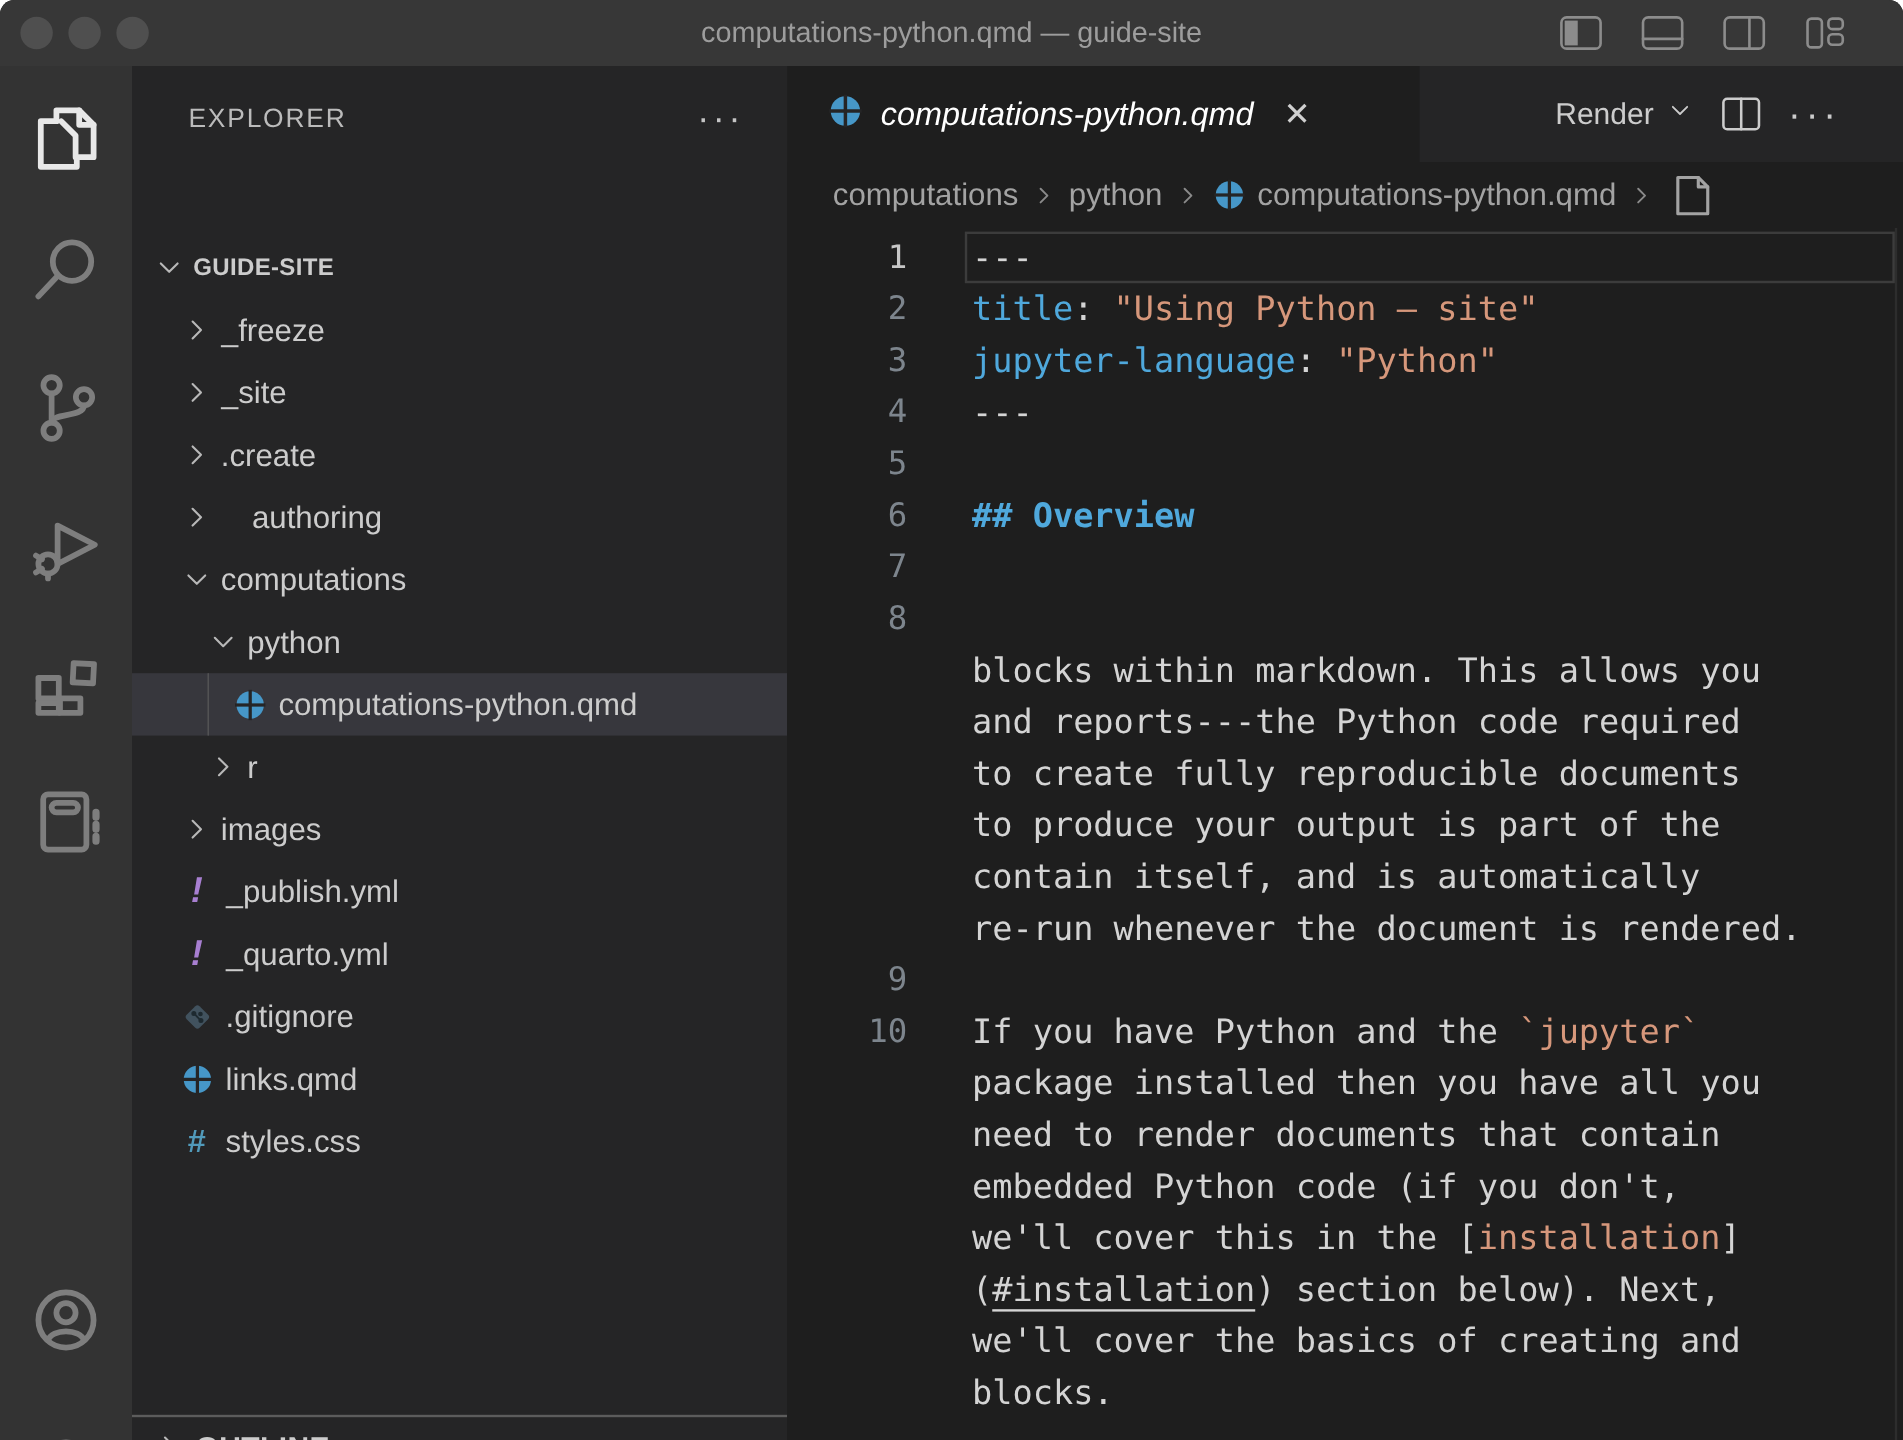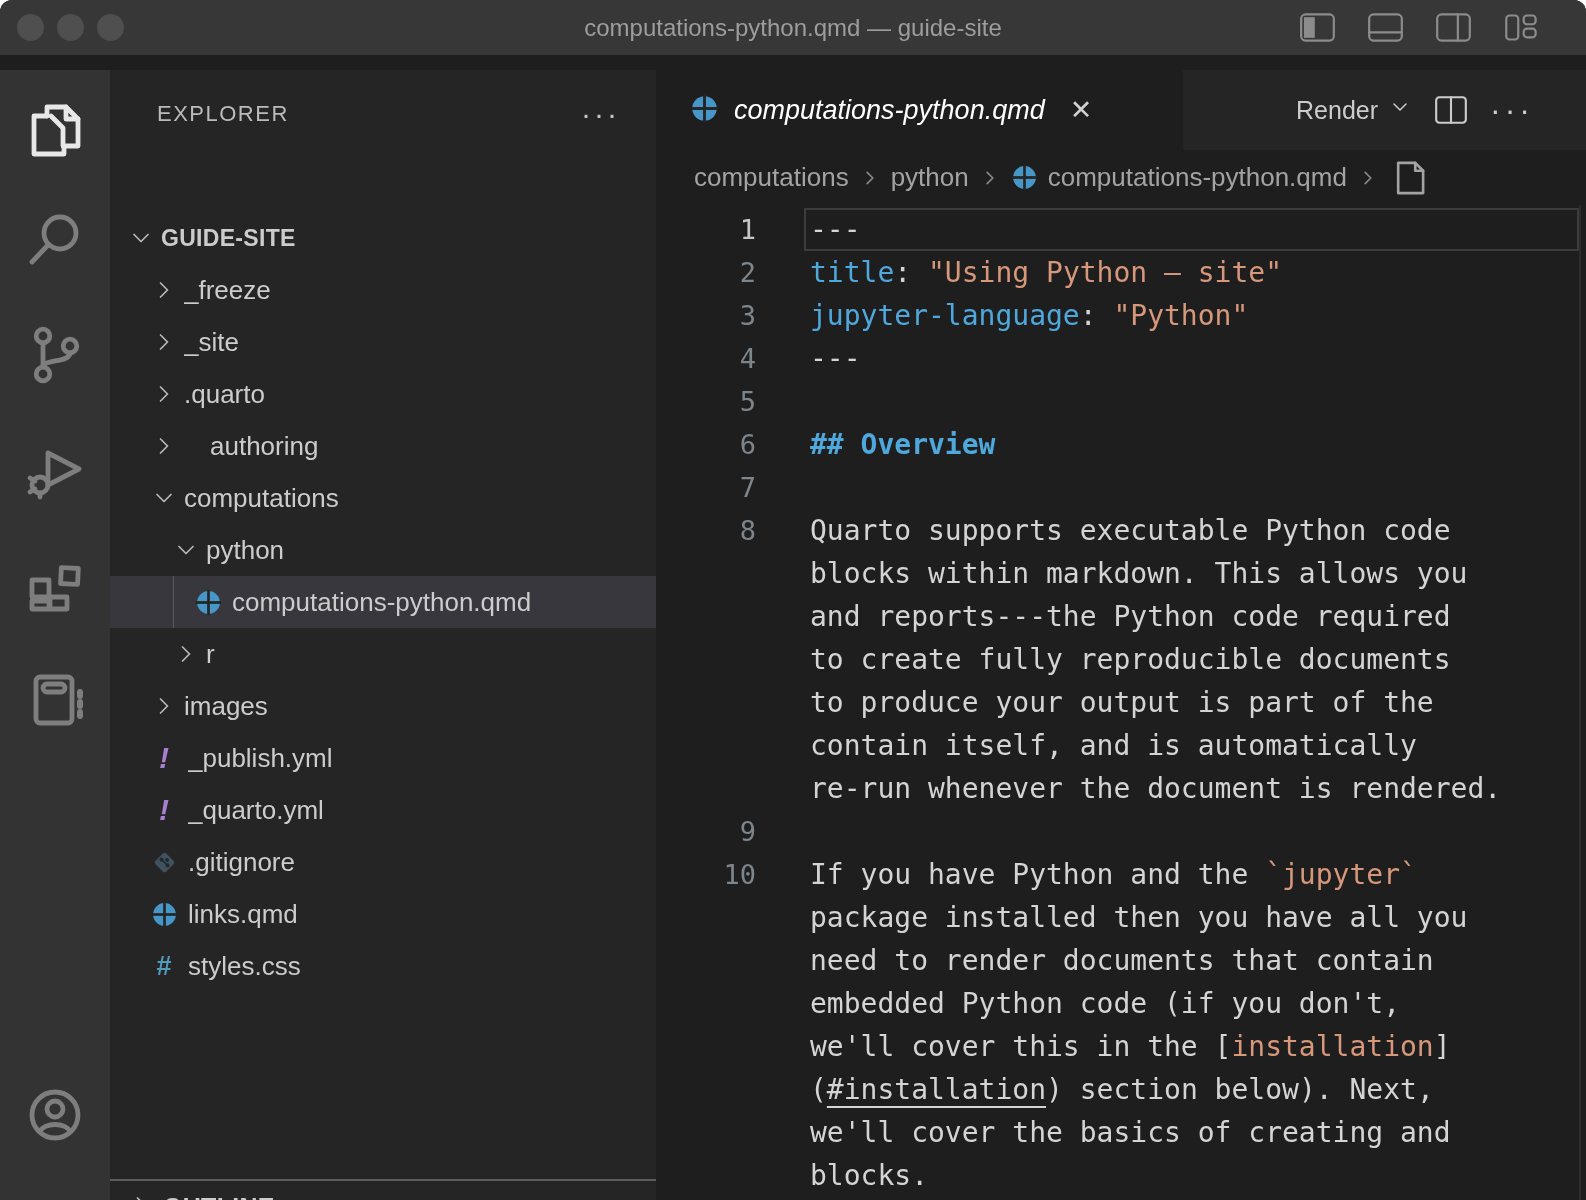--- a/index.html
+++ b/index.html
@@ -19,37 +19,37 @@
   body{font-family:"Liberation Sans","DejaVu Sans",sans-serif;width:1586px;height:1200px;overflow:hidden;}
   .window{width:1586px;height:1200px;background:var(--editor-bg);border-radius:12px 12px 0 0;overflow:hidden;display:flex;flex-direction:column;}
   
   .titlebar{height:55px;background:var(--titlebar-bg);position:relative;flex:0 0 auto;}
   .traffic{position:absolute;top:0;left:0;height:55px;display:flex;align-items:center;gap:13px;padding-left:17px;}
   .light{width:27px;height:27px;border-radius:50%;background:var(--traffic);}
   .win-title{position:absolute;left:50%;top:50%;transform:translate(-50%,-50%);color:var(--title-fg);font-size:24px;white-space:nowrap;font-weight:500;}
   .layout-btns{position:absolute;right:0;top:0;height:55px;display:flex;align-items:center;gap:31px;padding-right:46px;}
   .layout-btns svg{display:block;}
   
-  .main{flex:1 1 auto;display:flex;min-height:0;margin-top:15px;}
+  .main{flex:1 1 auto;display:flex;min-height:0;}
   .activitybar{width:110px;background:var(--activity-bg);position:relative;flex:0 0 auto;}
   .act-item{position:absolute;left:50%;transform:translateX(-50%);width:64px;height:64px;color:var(--act-icon);}
   .act-item.active{color:var(--act-icon-active);}
   .act-item svg{width:64px;height:64px;display:block;}
   
   .sidebar{width:546px;background:var(--sidebar-bg);position:relative;flex:0 0 auto;overflow:hidden;}
   .side-header{height:88px;display:flex;align-items:center;padding:0 36px 0 47px;}
   .side-header .hlabel{color:var(--header-fg);font-size:22px;letter-spacing:1.5px;}
   .side-header .hdots{margin-left:auto;color:#c5c5c5;font-size:30px;letter-spacing:3px;line-height:10px;}
   .tree{position:absolute;top:142px;left:0;right:0;}
   .trow{height:52px;display:flex;align-items:center;color:var(--tree-fg);font-size:26px;white-space:nowrap;position:relative;}
   .trow.selected{background:var(--selected-bg);}
   .trow .chev{flex:0 0 auto;display:flex;color:#b8b8b8;}
   .trow .ficon{flex:0 0 auto;display:flex;align-items:center;justify-content:center;width:28px;height:28px;margin-right:10px;}
   .trow .tlabel{overflow:hidden;text-overflow:ellipsis;}
-  .trow.root .tlabel{font-weight:700;font-size:23px;letter-spacing:.3px;}
+  .trow.root .tlabel{font-weight:700;font-size:20px;letter-spacing:.3px;}
   .iguide{position:absolute;left:63px;top:0;bottom:0;width:1px;background:var(--guide);}
   .yaml-glyph{color:var(--yaml-purple);font-weight:700;font-style:italic;font-size:30px;line-height:1;}
   .css-glyph{color:var(--css-blue);font-weight:700;font-size:27px;line-height:1;}
   .outline{position:absolute;left:0;right:0;bottom:0;height:21px;border-top:2px solid var(--divider);overflow:hidden;}
   .outline-row{height:52px;display:flex;align-items:center;padding-left:17px;color:#cccccc;}
   .outline-row .olabel{font-weight:700;font-size:25px;letter-spacing:.3px;margin-left:8px;}
   
   .editor-col{flex:1 1 auto;display:flex;flex-direction:column;min-width:0;background:var(--editor-bg);}
   .tabbar{height:80px;background:var(--tabbar-bg);display:flex;align-items:stretch;flex:0 0 auto;}
   .tab{width:527px;background:var(--editor-bg);display:flex;align-items:center;padding:0 28px 0 34px;gap:15px;flex:0 0 auto;}
@@ -210,21 +210,21 @@
               </svg>
             </span>
             <span class="tlabel">_site</span>
           </div>
           <div class="trow" style="padding-left: 40px;">
             <span class="chev" style="margin-right: 6px;">
               <svg viewBox="0 0 32 32" fill="none" stroke="currentColor" stroke-width="2.4" stroke-linecap="round" stroke-linejoin="round" style="width: 28px; height: 28px; stroke-width: 2;">
                 <path d="M12 8 L20 16 L12 24"></path>
               </svg>
             </span>
-            <span class="tlabel">.quarto</span>
+            <span class="tlabel">.create</span>
           </div>
           <div class="trow" style="padding-left: 40px; gap: 26px;">
             <span class="chev" style="margin-right: 6px;">
               <svg viewBox="0 0 32 32" fill="none" stroke="currentColor" stroke-width="2.4" stroke-linecap="round" stroke-linejoin="round" style="width: 28px; height: 28px; stroke-width: 2;">
                 <path d="M12 8 L20 16 L12 24"></path>
               </svg>
             </span>
             <span class="tlabel">authoring</span>
           </div>
           <div class="trow" style="padding-left: 40px;">
@@ -410,21 +410,20 @@
             <div class="crow">
               <span class="ln">6</span>
               <span class="ltext"><span class="shead">## Overview</span></span>
             </div>
             <div class="crow">
               <span class="ln">7</span>
               <span class="ltext"></span>
             </div>
             <div class="crow">
               <span class="ln">8</span>
-              <span class="ltext"><span class="sfg">Quarto supports executable Python code</span></span>
             </div>
             <div class="crow">
               <span class="ln"></span>
               <span class="ltext"><span class="sfg">blocks within markdown. This allows you</span></span>
             </div>
             <div class="crow">
               <span class="ln"></span>
               <span class="ltext"><span class="sfg">and reports---the Python code required</span></span>
             </div>
             <div class="crow">

